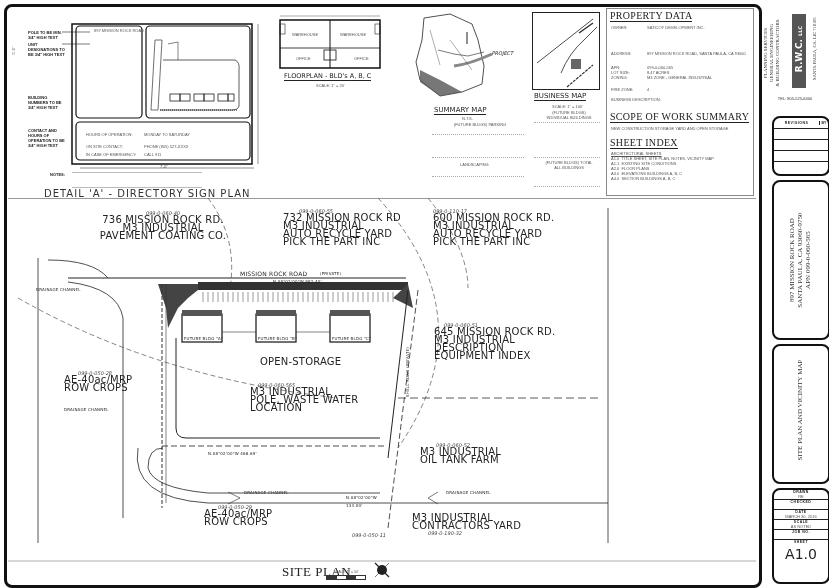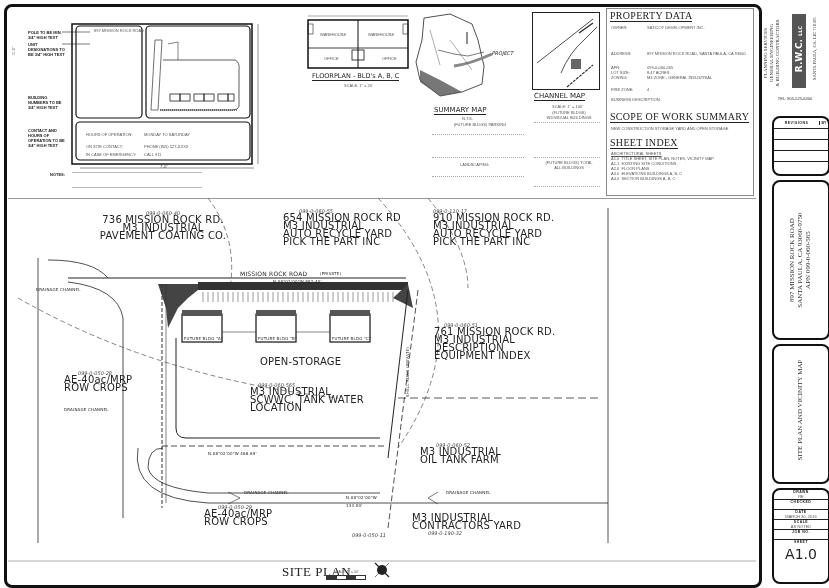--- a/index.html
+++ b/index.html
@@ -55,23 +55,24 @@
   <div class="abs tiny" style="left:84px;top:18px;">897 MISSION ROCK ROAD</div>
   <div class="abs tiny" style="left:76px;top:122px;">HOURS OF OPERATION:</div>
   <div class="abs tiny" style="left:134px;top:122px;">MONDAY TO SATURDAY</div>
   <div class="abs tiny" style="left:76px;top:134px;">ON SITE CONTACT:</div>
   <div class="abs tiny" style="left:134px;top:134px;">PHONE (805) 527-XXXX</div>
   <div class="abs tiny" style="left:76px;top:142px;">IN CASE OF EMERGENCY:</div>
   <div class="abs tiny" style="left:134px;top:142px;">CALL 911</div>
   <div class="abs tiny" style="left:150px;top:154px;">7'-6"</div>
   <div class="abs tiny" style="left:40px;top:162px;font-weight:bold;color:#222;">NOTES:</div>
   <div class="abs" style="left:62px;top:162px;width:130px;height:14px;border-top:1px solid #bbb;border-bottom:1px solid #bbb;"></div>
-</div>
-
-<div class="abs" style="left:260px;top:10px;width:145px;height:80px;margin-left:28px;">
+  <div class="abs" style="left:34px;top:178px;font-family:'DejaVu Sans',sans-serif;font-size:10px;letter-spacing:1px;color:#333;white-space:nowrap;">DETAIL 'A' - DIRECTORY SIGN PLAN</div>
+</div>
+
+<div class="abs" style="left:260px;top:10px;width:145px;height:80px;">
   <svg width="145" height="80">
     <rect x="20" y="10" width="100" height="48" fill="none" stroke="#111" stroke-width="1.5"></rect>
     <line x1="70" y1="10" x2="70" y2="58" stroke="#111" stroke-width="1"></line>
     <line x1="20" y1="38" x2="120" y2="38" stroke="#111" stroke-width="0.8"></line>
     <rect x="64" y="40" width="12" height="10" fill="none" stroke="#111" stroke-width="0.8"></rect>
     <rect x="20" y="14" width="5" height="10" fill="none" stroke="#222" stroke-width="0.6"></rect>
     <rect x="115" y="14" width="5" height="10" fill="none" stroke="#222" stroke-width="0.6"></rect>
     <line x1="20" y1="6" x2="120" y2="6" stroke="#222" stroke-width="0.4"></line>
   </svg>
   <div class="abs tiny" style="left:32px;top:22px;">WAREHOUSE</div>
@@ -104,21 +105,21 @@
 <div class="abs" style="left:530px;top:10px;width:75px;height:185px;">
   <div class="abs" style="left:2px;top:2px;width:66px;height:76px;border:1.5px solid #222;">
     <svg width="66" height="76">
       <line x1="4" y1="50" x2="60" y2="6" stroke="#222" stroke-width="0.8"></line>
       <path d="M28,60 Q36,40 52,26 Q60,18 64,14" fill="none" stroke="#222" stroke-width="0.8"></path>
       <rect x="38" y="46" width="10" height="10" fill="#666"></rect>
       <line x1="34" y1="74" x2="60" y2="52" stroke="#333" stroke-width="1.2" stroke-dasharray="3,1"></line>
       <line x1="46" y1="20" x2="60" y2="10" stroke="#333" stroke-width="1.5"></line>
     </svg>
   </div>
-  <div class="abs" style="left:4px;top:82px;font-family:'DejaVu Sans',sans-serif;font-size:7px;border-bottom:1px solid #222;white-space:nowrap;">CHANNEL MAP</div>
+  <div class="abs" style="left:4px;top:82px;font-family:'DejaVu Sans',sans-serif;font-size:7px;border-bottom:1px solid #222;white-space:nowrap;">BUSINESS MAP</div>
   <div class="abs tiny" style="left:22px;top:94px;">SCALE: 1" = 100'</div>
   <div class="abs tiny" style="left:14px;top:100px;width:50px;text-align:center;">(FUTURE BLDGS) INDIVIDUAL BUILDINGS</div>
   <div class="abs" style="left:4px;top:112px;width:66px;height:34px;border-top:1px dotted #aaa;border-bottom:1px dotted #aaa;"></div>
   <div class="abs tiny" style="left:14px;top:150px;width:50px;text-align:center;">(FUTURE BLDGS) TOTAL ALL BUILDINGS</div>
   <div class="abs" style="left:4px;top:162px;width:66px;height:14px;border-bottom:1px dotted #aaa;"></div>
 </div>
 
 <div class="abs" style="left:606px;top:8px;width:146px;height:186px;border:1px solid #888;">
   <div class="abs heading" style="left:3px;top:1px;">PROPERTY DATA</div>
   <div class="abs tiny" style="left:4px;top:16px;width:26px;">OWNER:</div>
@@ -260,48 +261,48 @@
   <div class="vtext cad" style="left:370px;top:170px;width:60px;font-size:4px;">SHELL ROAD (PRIVATE)</div>
 
   <div class="abs" style="left:80px;top:12px;text-align:center;width:150px;">
     <div class="apn">099-0-060-40</div>
     <div class="cad">736 MISSION ROCK RD.</div>
     <div class="cad">M3 INDUSTRIAL</div>
     <div class="cad">PAVEMENT COATING CO.</div>
   </div>
   <div class="abs" style="left:275px;top:10px;width:130px;">
     <div class="apn" style="padding-left:16px;">099-0-060-55</div>
-    <div class="cad">654 MISSION ROCK RD</div>
+    <div class="cad">732 MISSION ROCK RD</div>
     <div class="cad">M3 INDUSTRIAL</div>
     <div class="cad">AUTO RECYCLE YARD</div>
     <div class="cad">PICK THE PART INC</div>
   </div>
   <div class="abs" style="left:425px;top:10px;width:130px;">
     <div class="apn">099-0-110-17</div>
-    <div class="cad">910 MISSION ROCK RD.</div>
+    <div class="cad">600 MISSION ROCK RD.</div>
     <div class="cad">M3 INDUSTRIAL</div>
     <div class="cad">AUTO RECYCLE YARD</div>
     <div class="cad">PICK THE PART INC</div>
   </div>
   <div class="abs" style="left:426px;top:124px;width:130px;">
     <div class="apn" style="padding-left:10px;">099-0-060-51</div>
-    <div class="cad">761 MISSION ROCK RD.</div>
+    <div class="cad">645 MISSION ROCK RD.</div>
     <div class="cad">M3 INDUSTRIAL</div>
     <div class="cad">DESCRIPTION</div>
     <div class="cad">EQUIPMENT INDEX</div>
   </div>
   <div class="abs" style="left:56px;top:172px;width:100px;">
     <div class="apn" style="padding-left:14px;">099-0-050-28</div>
     <div class="cad">AE-40ac/MRP</div>
     <div class="cad">ROW CROPS</div>
   </div>
   <div class="abs" style="left:242px;top:184px;width:130px;">
     <div class="apn" style="padding-left:8px;">099-0-060-565</div>
     <div class="cad">M3 INDUSTRIAL</div>
-    <div class="cad">SCWWC, TANK WATER</div>
+    <div class="cad">POLE, WASTE WATER</div>
     <div class="cad">LOCATION</div>
   </div>
   <div class="abs" style="left:412px;top:244px;width:120px;">
     <div class="apn" style="padding-left:16px;">099-0-060-52</div>
     <div class="cad">M3 INDUSTRIAL</div>
     <div class="cad">OIL TANK FARM</div>
   </div>
   <div class="abs" style="left:196px;top:306px;width:100px;">
     <div class="apn" style="padding-left:14px;">099-0-050-29</div>
     <div class="cad">AE-40ac/MRP</div>

